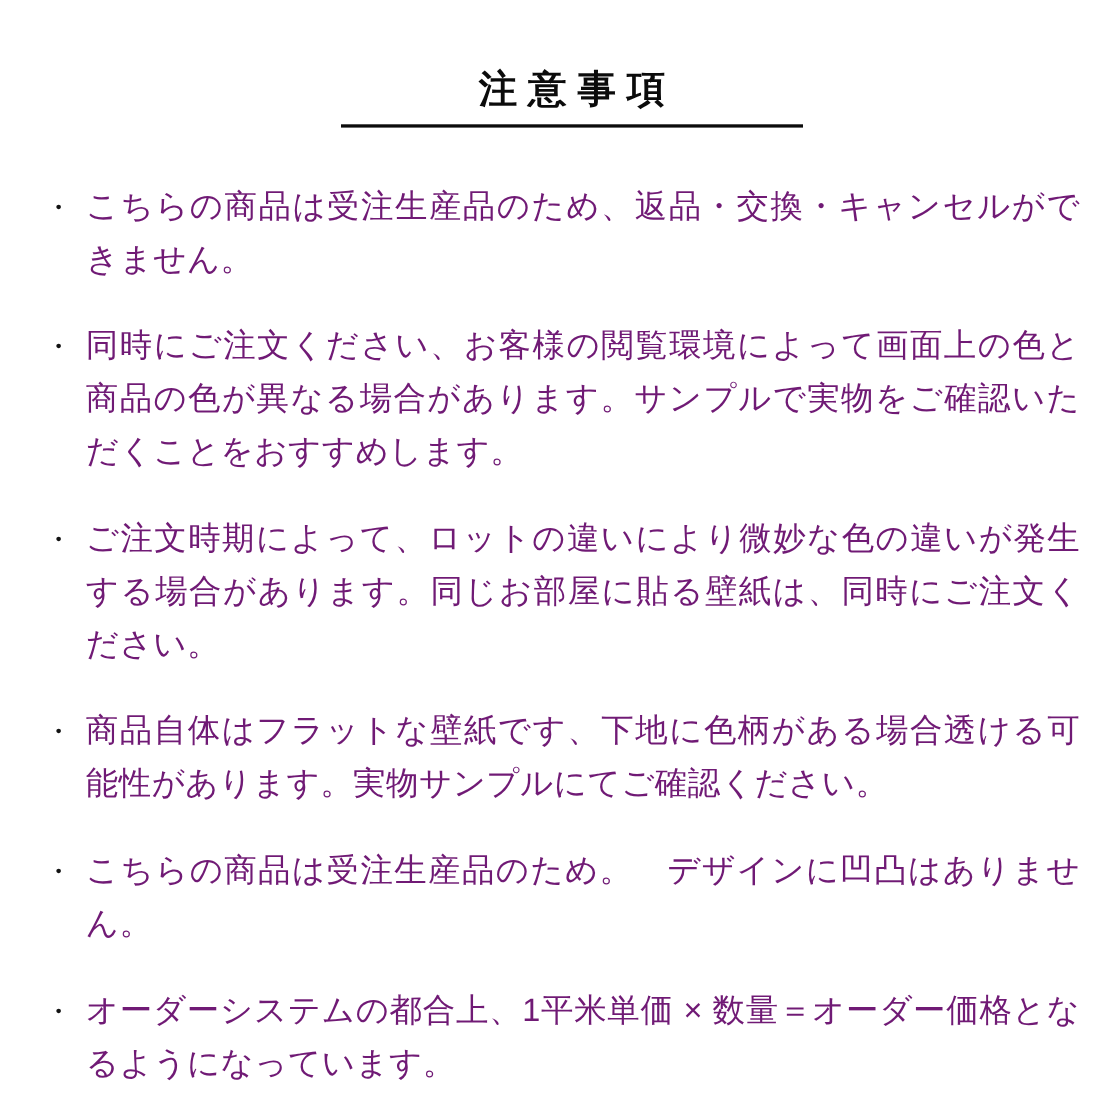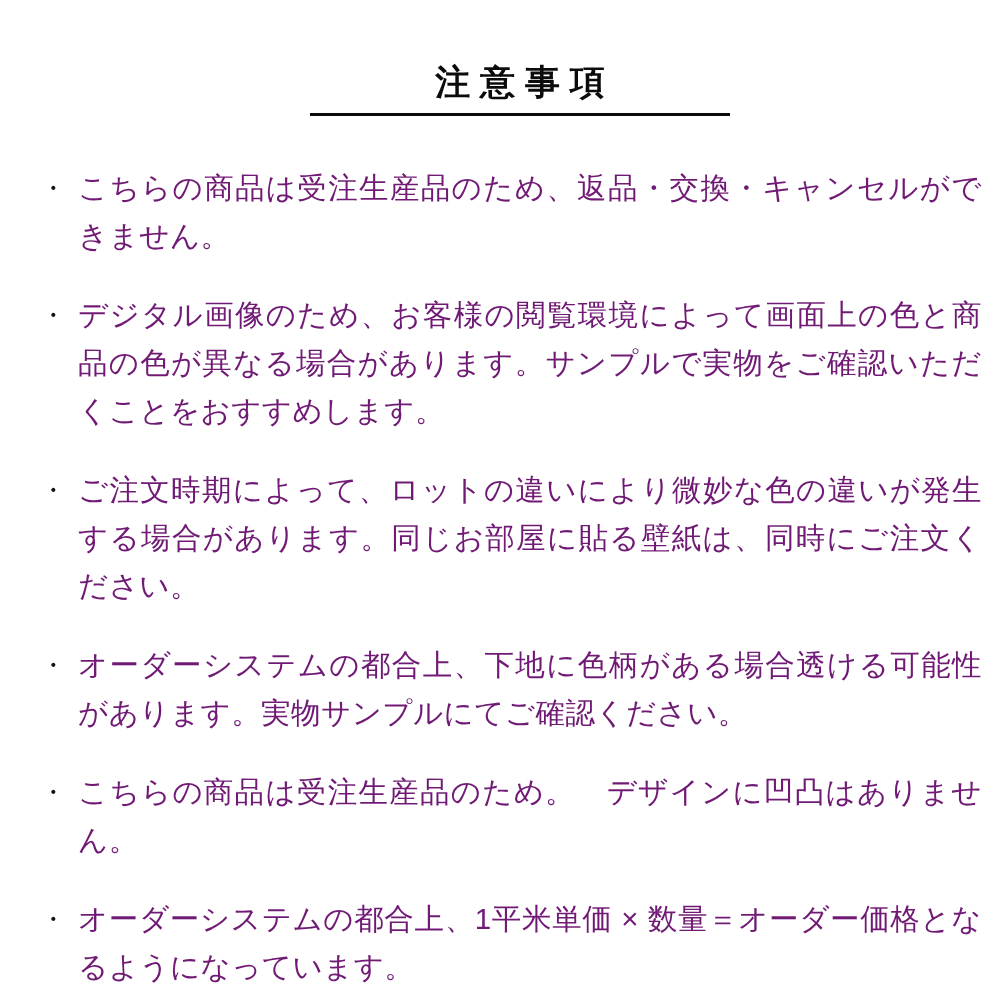--- a/index.html
+++ b/index.html
@@ -85,29 +85,29 @@
     <hr class="title-rule">
   </div>
 
   <ul class="notes">
     <li class="note-item">
       <span class="note-bullet">・</span>
       <span class="note-text">こちらの商品は受注生産品のため、返品・交換・キャンセルができません。</span>
     </li>
     <li class="note-item">
       <span class="note-bullet">・</span>
-      <span class="note-text">デジタル画像のため、お客様の閲覧環境によって画面上の色と商品の色が異なる場合があります。サンプルで実物をご確認いただくことをおすすめします。</span>
+      <span class="note-text">同時にご注文ください、お客様の閲覧環境によって画面上の色と商品の色が異なる場合があります。サンプルで実物をご確認いただくことをおすすめします。</span>
     </li>
     <li class="note-item">
       <span class="note-bullet">・</span>
       <span class="note-text">ご注文時期によって、ロットの違いにより微妙な色の違いが発生する場合があります。同じお部屋に貼る壁紙は、同時にご注文ください。</span>
     </li>
     <li class="note-item">
       <span class="note-bullet">・</span>
-      <span class="note-text">オーダーシステムの都合上、下地に色柄がある場合透ける可能性があります。実物サンプルにてご確認ください。</span>
+      <span class="note-text">商品自体はフラットな壁紙です、下地に色柄がある場合透ける可能性があります。実物サンプルにてご確認ください。</span>
     </li>
     <li class="note-item">
       <span class="note-bullet">・</span>
       <span class="note-text">こちらの商品は受注生産品のため。　デザインに凹凸はありません。</span>
     </li>
     <li class="note-item">
       <span class="note-bullet">・</span>
       <span class="note-text">オーダーシステムの都合上、1平米単価 × 数量＝オーダー価格となるようになっています。</span>
     </li>
   </ul>

